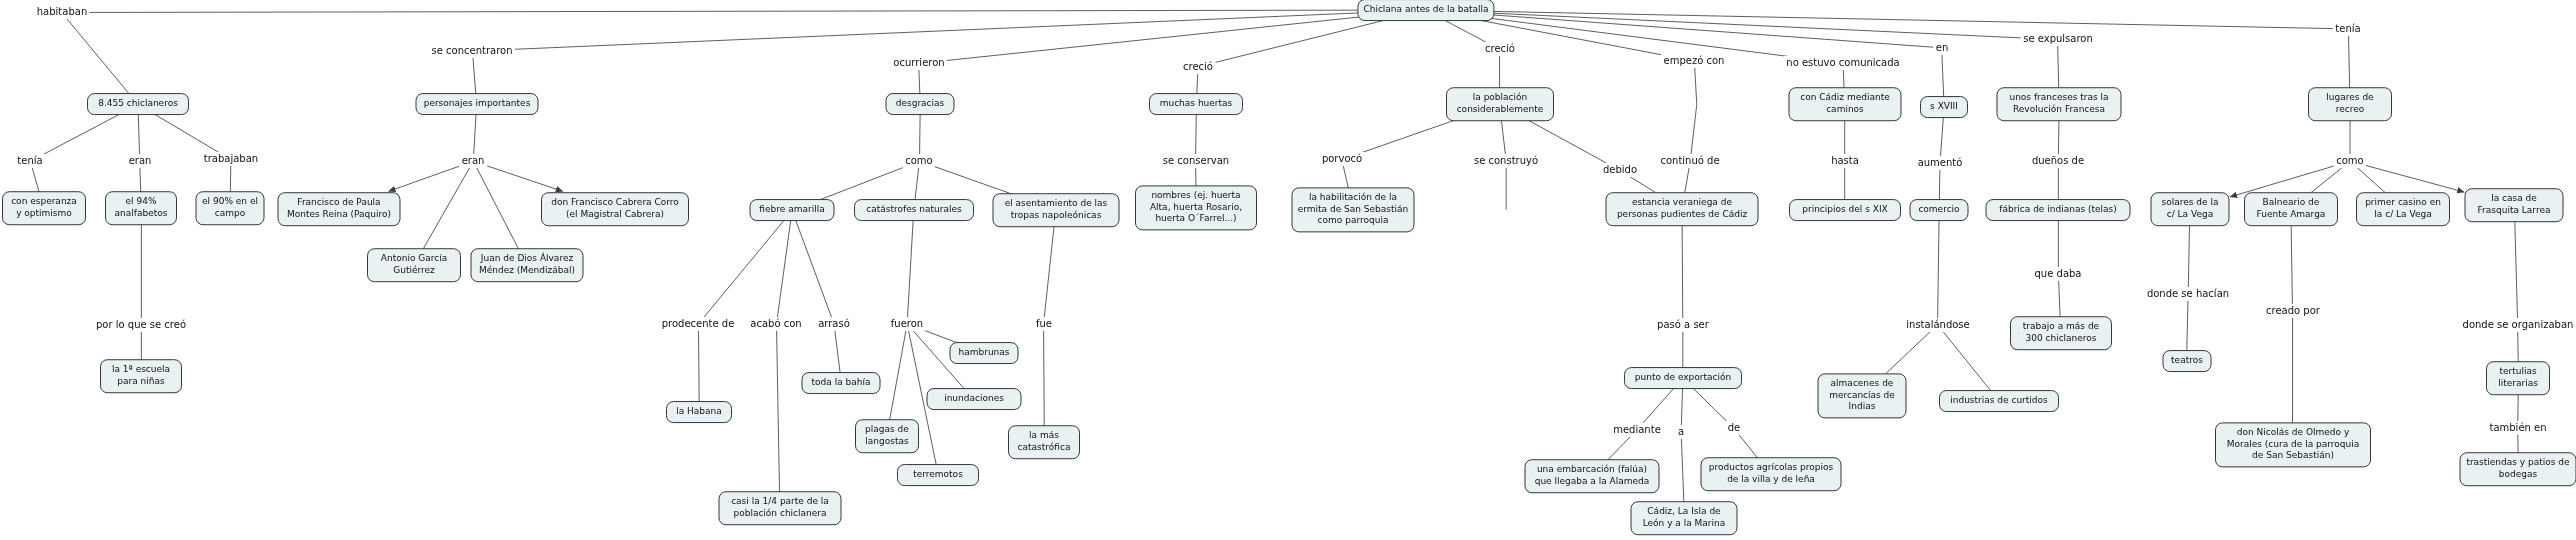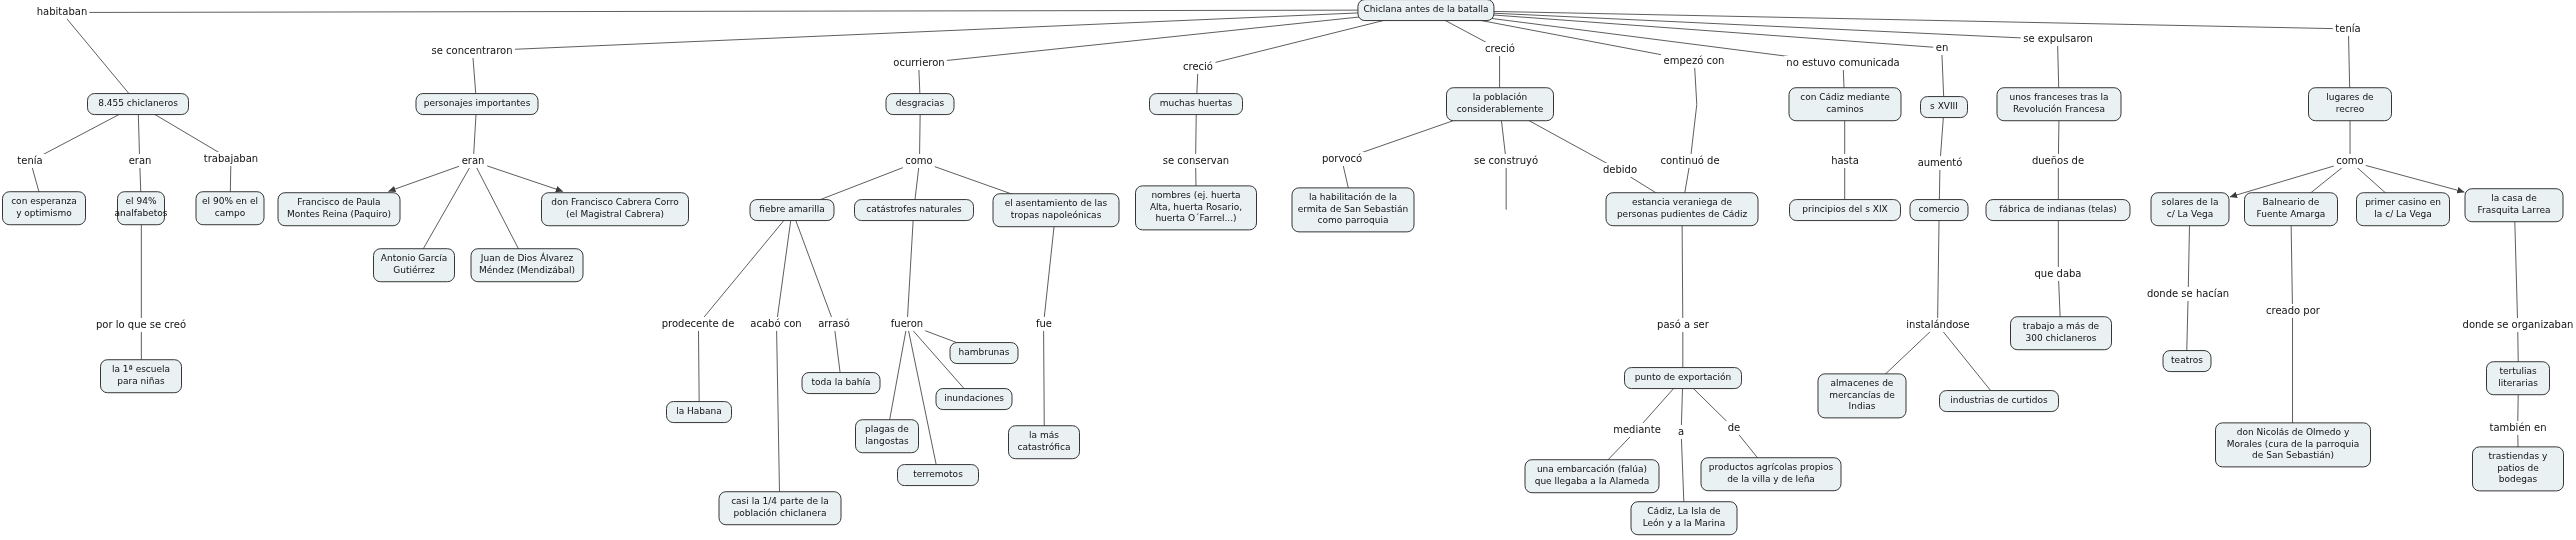--- a/index.html
+++ b/index.html
@@ -155,59 +155,59 @@
     <div class="concept-node" style="left: 138px; top: 104px; width: 102px;">8.455 chiclaneros</div>
     <div class="concept-node" style="left: 477px; top: 104px; width: 123px;">personajes importantes</div>
     <div class="concept-node" style="left: 920px; top: 104px; width: 69px;">desgracias</div>
     <div class="concept-node" style="left: 1196px; top: 104px; width: 94px;">muchas huertas</div>
     <div class="concept-node" style="left: 1500px; top: 104px; width: 108px;">la población considerablemente</div>
     <div class="concept-node" style="left: 1845px; top: 104px; width: 113px;">con Cádiz mediante caminos</div>
     <div class="concept-node" style="left: 1944px; top: 107px; width: 48px;">s XVIII</div>
     <div class="concept-node" style="left: 2059px; top: 104px; width: 125px;">unos franceses tras la Revolución Francesa</div>
     <div class="concept-node" style="left: 2350px; top: 104px; width: 84px;">lugares de recreo</div>
     <div class="concept-node" style="left: 44px; top: 208px; width: 84px;">con esperanza y optimismo</div>
-    <div class="concept-node" style="left: 141px; top: 208px; width: 48px;">el 94% analfabetos</div>
+    <div class="concept-node" style="left: 141px; top: 208px; width: 72px;">el 94% analfabetos</div>
     <div class="concept-node" style="left: 230px; top: 208px; width: 69px;">el 90% en el campo</div>
     <div class="concept-node" style="left: 339px; top: 209px; width: 123px;">Francisco de Paula Montes Reina (Paquiro)</div>
     <div class="concept-node" style="left: 615px; top: 209px; width: 148px;">don Francisco Cabrera Corro (el Magistral Cabrera)</div>
-    <div class="concept-node" style="left: 414px; top: 265px; width: 82px;">Antonio García Gutiérrez</div>
+    <div class="concept-node" style="left: 414px; top: 265px; width: 94px;">Antonio García Gutiérrez</div>
     <div class="concept-node" style="left: 527px; top: 265px; width: 113px;">Juan de Dios Álvarez Méndez (Mendizábal)</div>
     <div class="concept-node" style="left: 792px; top: 210px; width: 85px;">fiebre amarilla</div>
     <div class="concept-node" style="left: 914px; top: 210px; width: 120px;">catástrofes naturales</div>
     <div class="concept-node" style="left: 1056px; top: 210px; width: 127px;">el asentamiento de las tropas napoleónicas</div>
     <div class="concept-node" style="left: 1196px; top: 208px; width: 122px;">nombres (ej. huerta Alta, huerta Rosario, huerta O´Farrel...)</div>
     <div class="concept-node" style="left: 1353px; top: 210px; width: 123px;">la habilitación de la ermita de San Sebastián como parroquia</div>
     <div class="concept-node" style="left: 1682px; top: 209px; width: 153px;">estancia veraniega de personas pudientes de Cádiz</div>
     <div class="concept-node" style="left: 1845px; top: 210px; width: 112px;">principios del s XIX</div>
     <div class="concept-node" style="left: 1939px; top: 210px; width: 59px;">comercio</div>
     <div class="concept-node" style="left: 2058px; top: 210px; width: 145px;">fábrica de indianas (telas)</div>
     <div class="concept-node" style="left: 2190px; top: 209px; width: 79px;">solares de la c/ La Vega</div>
     <div class="concept-node" style="left: 2291px; top: 209px; width: 94px;">Balneario de Fuente Amarga</div>
     <div class="concept-node" style="left: 2403px; top: 209px; width: 94px;">primer casino en la c/ La Vega</div>
     <div class="concept-node" style="left: 2514px; top: 205px; width: 99px;">la casa de Frasquita Larrea</div>
     <div class="concept-node" style="left: 141px; top: 376px; width: 82px;">la 1ª escuela para niñas</div>
     <div class="concept-node" style="left: 699px; top: 412px; width: 66px;">la Habana</div>
     <div class="concept-node" style="left: 780px; top: 508px; width: 123px;">casi la 1/4 parte de la población chiclanera</div>
     <div class="concept-node" style="left: 841px; top: 383px; width: 79px;">toda la bahía</div>
     <div class="concept-node" style="left: 984px; top: 353px; width: 69px;">hambrunas</div>
-    <div class="concept-node" style="left: 974px; top: 399px; width: 77px;">inundaciones</div>
+    <div class="concept-node" style="left: 974px; top: 399px; width: 95px;">inundaciones</div>
     <div class="concept-node" style="left: 887px; top: 436px; width: 64px;">plagas de langostas</div>
     <div class="concept-node" style="left: 938px; top: 475px; width: 82px;">terremotos</div>
     <div class="concept-node" style="left: 1044px; top: 442px; width: 72px;">la más catastrófica</div>
     <div class="concept-node" style="left: 1683px; top: 378px; width: 118px;">punto de exportación</div>
     <div class="concept-node" style="left: 1592px; top: 476px; width: 135px;">una embarcación (falúa) que llegaba a la Alameda</div>
     <div class="concept-node" style="left: 1684px; top: 518px; width: 107px;">Cádiz, La Isla de León y a la Marina</div>
     <div class="concept-node" style="left: 1771px; top: 474px; width: 141px;">productos agrícolas propios de la villa y de leña</div>
     <div class="concept-node" style="left: 1862px; top: 396px; width: 89px;">almacenes de mercancías de Indias</div>
     <div class="concept-node" style="left: 1999px; top: 401px; width: 120px;">industrias de curtidos</div>
     <div class="concept-node" style="left: 2061px; top: 333px; width: 102px;">trabajo a más de 300 chiclaneros</div>
     <div class="concept-node" style="left: 2187px; top: 361px; width: 49px;">teatros</div>
     <div class="concept-node" style="left: 2293px; top: 445px; width: 156px;">don Nicolás de Olmedo y Morales (cura de la parroquia de San Sebastián)</div>
     <div class="concept-node" style="left: 2518px; top: 378px; width: 64px;">tertulias literarias</div>
-    <div class="concept-node" style="left: 2518px; top: 469px; width: 92px;">trastiendas y patios de bodegas</div>
+    <div class="concept-node" style="left: 2518px; top: 469px; width: 117px;">trastiendas y patios de bodegas</div>
     <div class="link-label" style="left: 62px; top: 12.3px; white-space: nowrap;">habitaban</div>
     <div class="link-label" style="left: 472px; top: 51px; white-space: nowrap;">se concentraron</div>
     <div class="link-label" style="left: 919px; top: 63px; white-space: nowrap;">ocurrieron</div>
     <div class="link-label" style="left: 1198px; top: 67px; white-space: nowrap;">creció</div>
     <div class="link-label" style="left: 1500px; top: 49px; white-space: nowrap;">creció</div>
     <div class="link-label" style="left: 1694px; top: 61px; white-space: nowrap;">empezó con</div>
     <div class="link-label" style="left: 1843px; top: 63px; white-space: nowrap;">no estuvo comunicada</div>
     <div class="link-label" style="left: 1942px; top: 48px; white-space: nowrap;">en</div>
     <div class="link-label" style="left: 2058px; top: 39px; white-space: nowrap;">se expulsaron</div>
     <div class="link-label" style="left: 2348px; top: 29px; white-space: nowrap;">tenía</div>

